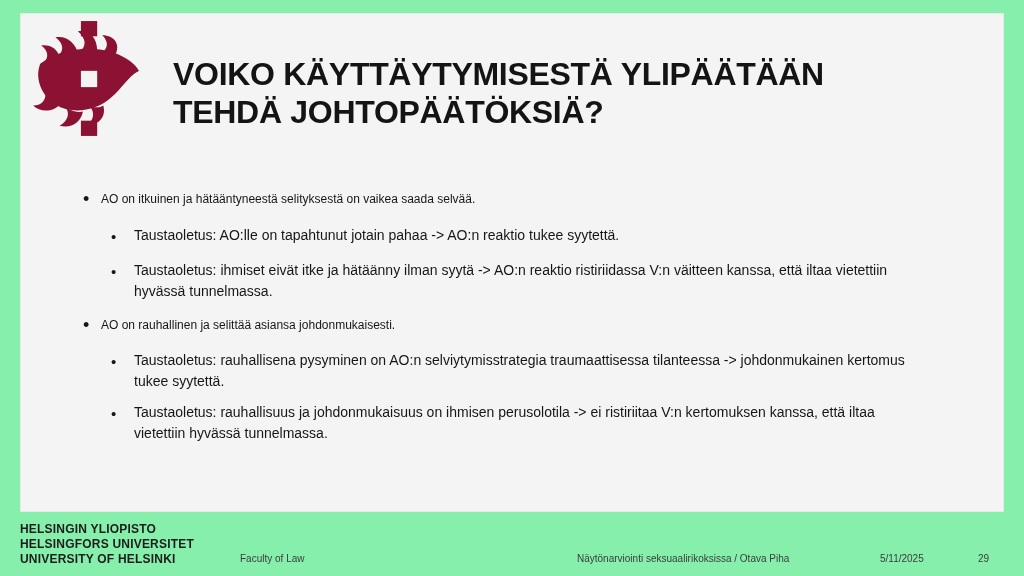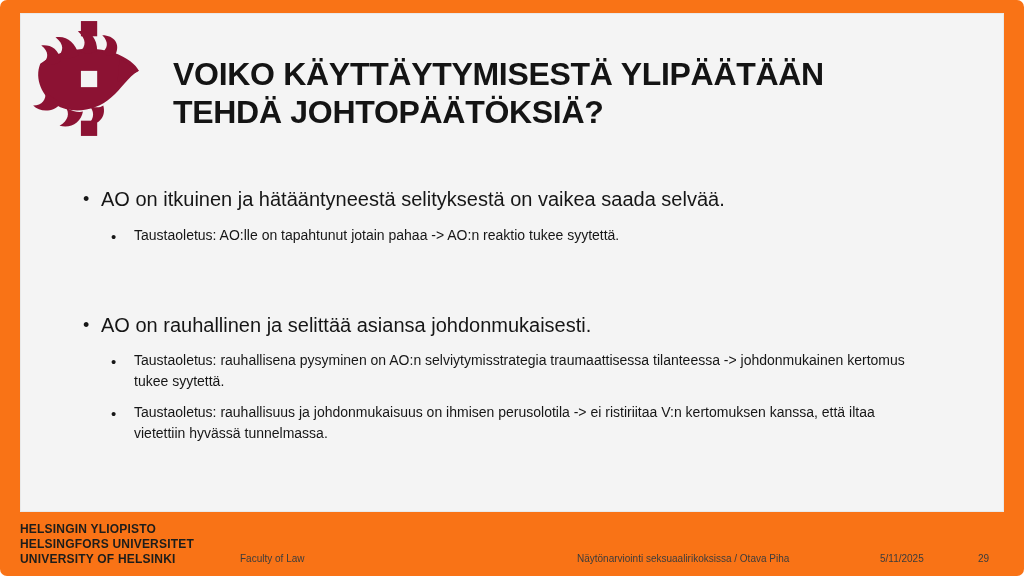--- a/index.html
+++ b/index.html
@@ -1,35 +1,35 @@
 <!DOCTYPE html>
 <html><head>
 <meta charset="utf-8">
 <style>
   * { margin:0; padding:0; box-sizing:border-box; }
   html,body { width:1024px; height:576px; background:#ffffff; overflow:hidden;
               font-family:"Liberation Sans", sans-serif; }
-  .page { position:relative; width:1024px; height:576px; background:#f97316;border-radius:7px; }
+  .page { position:relative; width:1024px; height:576px; background:#86efac; }
 
   
   .slide { position:absolute; left:20px; top:13px; width:984px; height:499px;
            background:#f4f4f4; border:1px solid #e9e9e9; }
 
   
   .logo { position:absolute; left:9px; top:4px; width:112px; height:122px; }
 
   
   .title { position:absolute; left:152px; top:41px; width:800px;
            font-size:32px; font-weight:bold; line-height:38px; color:#141414;
            letter-spacing:-0.3px; }
 
   
   .b { position:absolute; color:#161616; }
   .b::before { content:"•"; position:absolute; left:0; top:0; }
-  .l1 { left:62px; padding-left:18px; font-size:20px; line-height:24px; width:880px; }
+  .l1 { left:62px; padding-left:18px; font-size:12px; line-height:24px; width:880px; }
   .l1::before { font-size:18px; }
   .l2 { left:90px; padding-left:23px; font-size:14px; line-height:21px; width:803px; }
   .l2::before { font-size:15px; top:1px; }
   .b1   { top:173px; }
   .b1s1 { top:211px; }
   .b1s2 { top:246px; }
   .b2   { top:299px; }
   .b2s1 { top:336px; }
   .b2s2 { top:388px; }
 
@@ -69,20 +69,21 @@
         <rect x="50" y="101" width="16" height="15"></rect>
       </g>
 
       <rect x="50" y="52" width="16" height="16" fill="#f4f4f4"></rect>
     </svg>
 
     <h1 class="title"><span>VOIKO KÄYTTÄYTYMISESTÄ YLIPÄÄTÄÄN</span><br><span>TEHDÄ JOHTOPÄÄTÖKSIÄ?</span></h1>
 
     <div class="b l1 b1">AO on itkuinen ja hätääntyneestä selityksestä on vaikea saada selvää.</div>
     <div class="b l2 b1s1">Taustaoletus: AO:lle on tapahtunut jotain pahaa -&gt; AO:n reaktio tukee syytettä.</div>
+    <div class="b l2 b1s2">Taustaoletus: ihmiset eivät itke ja hätäänny ilman syytä -&gt; AO:n reaktio ristiriidassa V:n väitteen kanssa, että iltaa vietettiin hyvässä tunnelmassa.</div>
     <div class="b l1 b2">AO on rauhallinen ja selittää asiansa johdonmukaisesti.</div>
     <div class="b l2 b2s1">Taustaoletus: rauhallisena pysyminen on AO:n selviytymisstrategia traumaattisessa tilanteessa -&gt; johdonmukainen kertomus tukee syytettä.</div>
     <div class="b l2 b2s2">Taustaoletus: rauhallisuus ja johdonmukaisuus on ihmisen perusolotila -&gt; ei ristiriitaa V:n kertomuksen kanssa, että iltaa vietettiin hyvässä tunnelmassa.</div>
   </div>
 
   <div class="wordmark">
     <div>HELSINGIN YLIOPISTO</div>
     <div>HELSINGFORS UNIVERSITET</div>
     <div>UNIVERSITY OF HELSINKI</div>
   </div>

